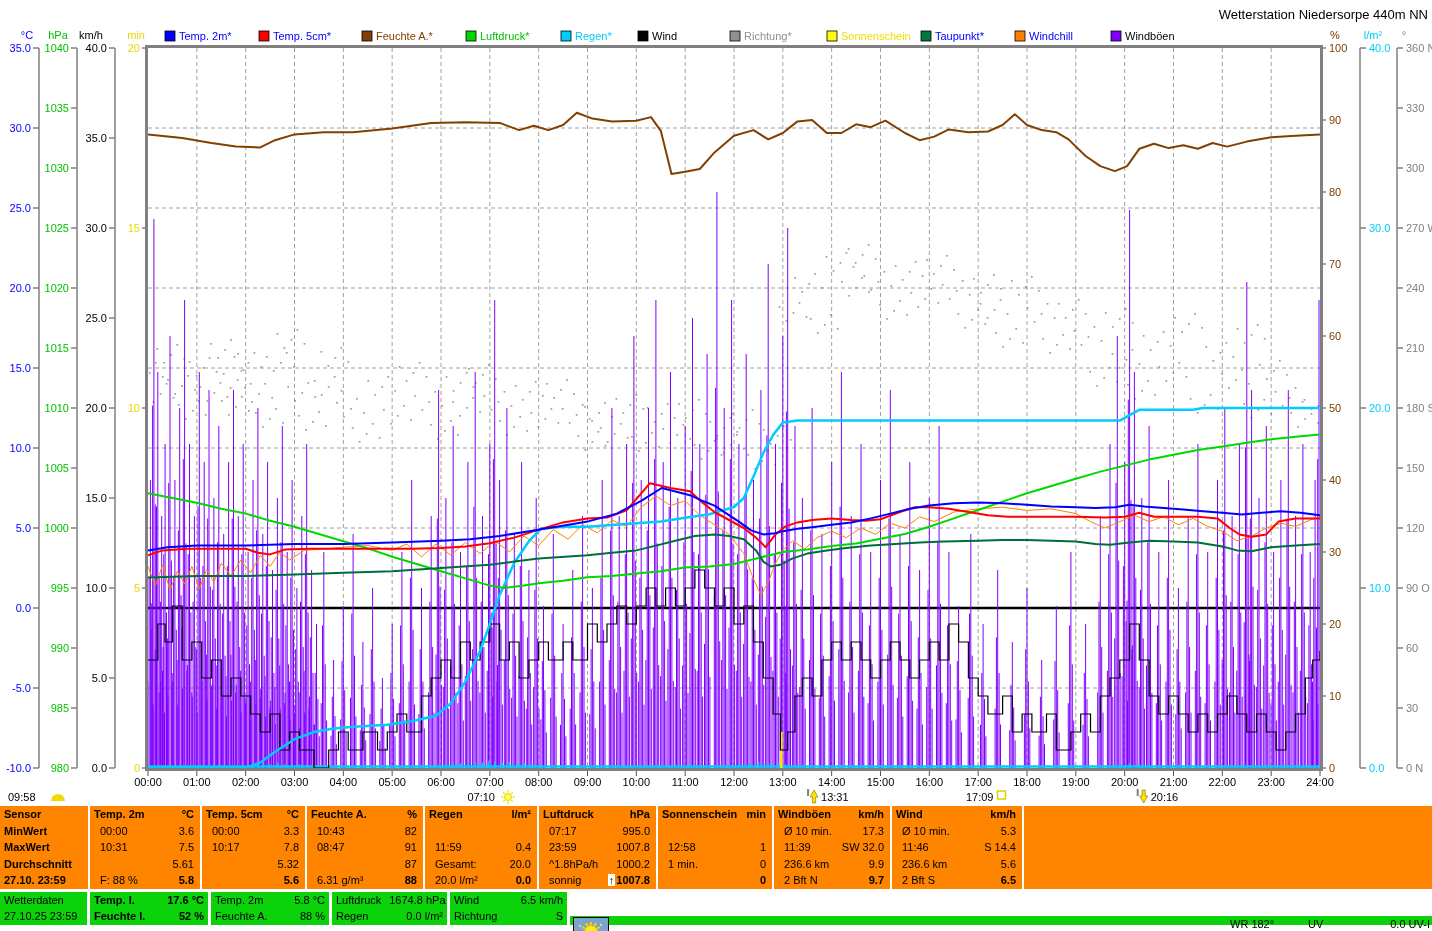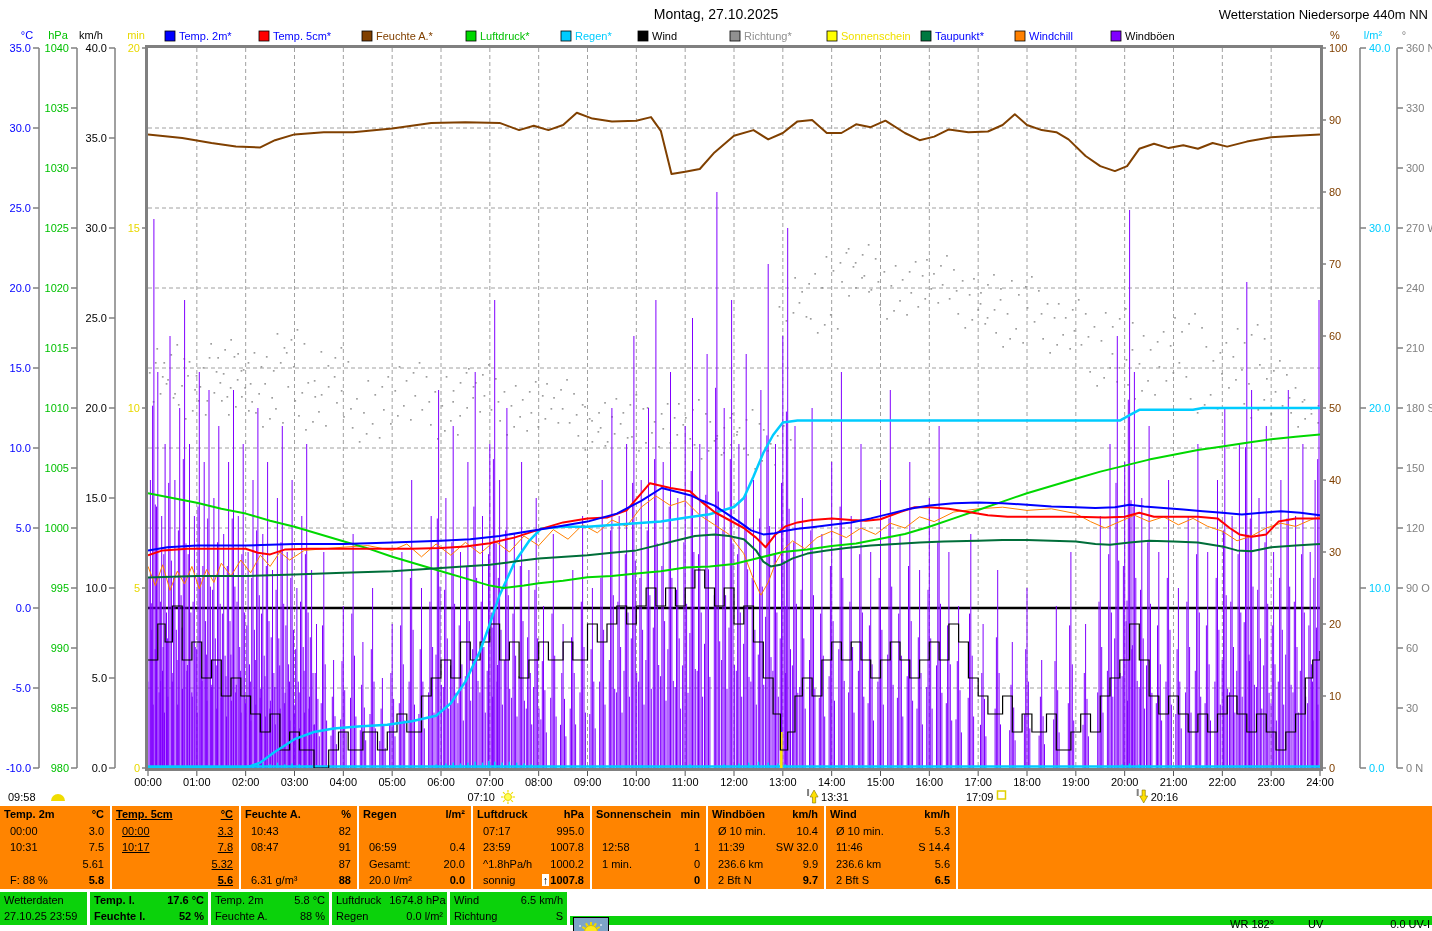--- a/index.html
+++ b/index.html
@@ -29,21 +29,20 @@
   .gv{margin-left:auto;padding-left:8px;}
   .gbig{background:#0bd20b;flex:1;margin-right:0;position:relative;display:flex;padding:1px 2px 0 2px;margin-top:24px;}
   .gicon{width:36px;height:31px;margin-left:1px;}
   .gspacer{flex:1;}
   .gcol{display:flex;flex-direction:column;margin-left:8px;}
 </style>
 </head>
 <body>
 
 <div id="screen">
-  <div id="title">Montag, 27.10.2025</div>
   <div id="station">Wetterstation Niedersorpe 440m NN</div>
   <svg id="chartsvg" width="1432" height="806">
       <defs>
         <clipPath id="plot">
           <rect x="148" y="48" width="1172" height="720"></rect>
         </clipPath>
       </defs>
       <g>
         <line x1="196.83333333333331" y1="48" x2="196.83333333333331" y2="768" stroke="#a0a0a0" stroke-dasharray="4 3" stroke-width="1"></line>
         <line x1="245.66666666666666" y1="48" x2="245.66666666666666" y2="768" stroke="#a0a0a0" stroke-dasharray="4 3" stroke-width="1"></line>
@@ -1645,43 +1644,60 @@
         <g>
           <line x1="1137.6888888888889" y1="789" x2="1137.6888888888889" y2="796" stroke="#808080" stroke-width="2"></line>
           <path d="M1143.6888888888889 803 L1139.6888888888889 796 L1142.088888888889 796 L1142.088888888889 790 L1145.2888888888888 790 L1145.2888888888888 796 L1147.6888888888889 796 Z" fill="#ffe000" stroke="#807000" stroke-width="0.6"></path>
           <text x="1150.6888888888889" y="801" font-size="11" font-family="&quot;Liberation Sans&quot;,sans-serif" fill="#000">20:16</text>
         </g>
         <text x="993.4916666666666" y="801" font-size="11" font-family="&quot;Liberation Sans&quot;,sans-serif" fill="#000" text-anchor="end">17:09</text>
         <rect x="997.4916666666666" y="791" width="8" height="8" fill="none" stroke="#e0d000" stroke-width="1.5"></rect>
       </g>
     </svg>
   <div id="otable">
+      <div class="ocol sensor" style="width: 90px;">
+        <div class="orow">
+          <span class="ol">Sensor</span>
+        </div>
+        <div class="orow">
+          <span class="ol">MinWert</span>
+        </div>
+        <div class="orow">
+          <span class="ol">MaxWert</span>
+        </div>
+        <div class="orow">
+          <span class="ol">Durchschnitt</span>
+        </div>
+        <div class="orow">
+          <span class="ol">27.10. 23:59</span>
+        </div>
+      </div>
       <div class="ocol" style="width: 112px;">
         <div class="orow head">
           <span class="ol">Temp. 2m</span>
           <span class="or">°C</span>
         </div>
         <div class="orow">
           <span class="ol">00:00</span>
-          <span class="or">3.0</span>
+          <span class="or">3.6</span>
         </div>
         <div class="orow">
           <span class="ol">10:31</span>
           <span class="or">7.5</span>
         </div>
         <div class="orow">
           <span class="ol"></span>
           <span class="or">5.61</span>
         </div>
         <div class="orow">
           <span class="ol">F: 88 %</span>
           <span class="or bold">5.8</span>
         </div>
       </div>
-      <div class="ocol" style="width: 129px; text-decoration: underline;">
+      <div class="ocol" style="width: 105px;">
         <div class="orow head">
           <span class="ol">Temp. 5cm</span>
           <span class="or">°C</span>
         </div>
         <div class="orow">
           <span class="ol">00:00</span>
           <span class="or">3.3</span>
         </div>
         <div class="orow">
           <span class="ol">10:17</span>
@@ -1721,21 +1737,21 @@
       <div class="ocol" style="width: 114px;">
         <div class="orow head">
           <span class="ol">Regen</span>
           <span class="or">l/m²</span>
         </div>
         <div class="orow">
           <span class="ol"></span>
           <span class="or"></span>
         </div>
         <div class="orow">
-          <span class="ol">06:59</span>
+          <span class="ol">11:59</span>
           <span class="or">0.4</span>
         </div>
         <div class="orow">
           <span class="ol">Gesamt:</span>
           <span class="or">20.0</span>
         </div>
         <div class="orow">
           <span class="ol">20.0 l/m²</span>
           <span class="or bold">0.0</span>
         </div>
@@ -1784,21 +1800,21 @@
           <span class="or bold">0</span>
         </div>
       </div>
       <div class="ocol" style="width: 118px;">
         <div class="orow head">
           <span class="ol">Windböen</span>
           <span class="or">km/h</span>
         </div>
         <div class="orow">
           <span class="ol">Ø 10 min.</span>
-          <span class="or">10.4</span>
+          <span class="or">17.3</span>
         </div>
         <div class="orow">
           <span class="ol">11:39</span>
           <span class="or">SW 32.0</span>
         </div>
         <div class="orow">
           <span class="ol">236.6 km</span>
           <span class="or">9.9</span>
         </div>
         <div class="orow">

